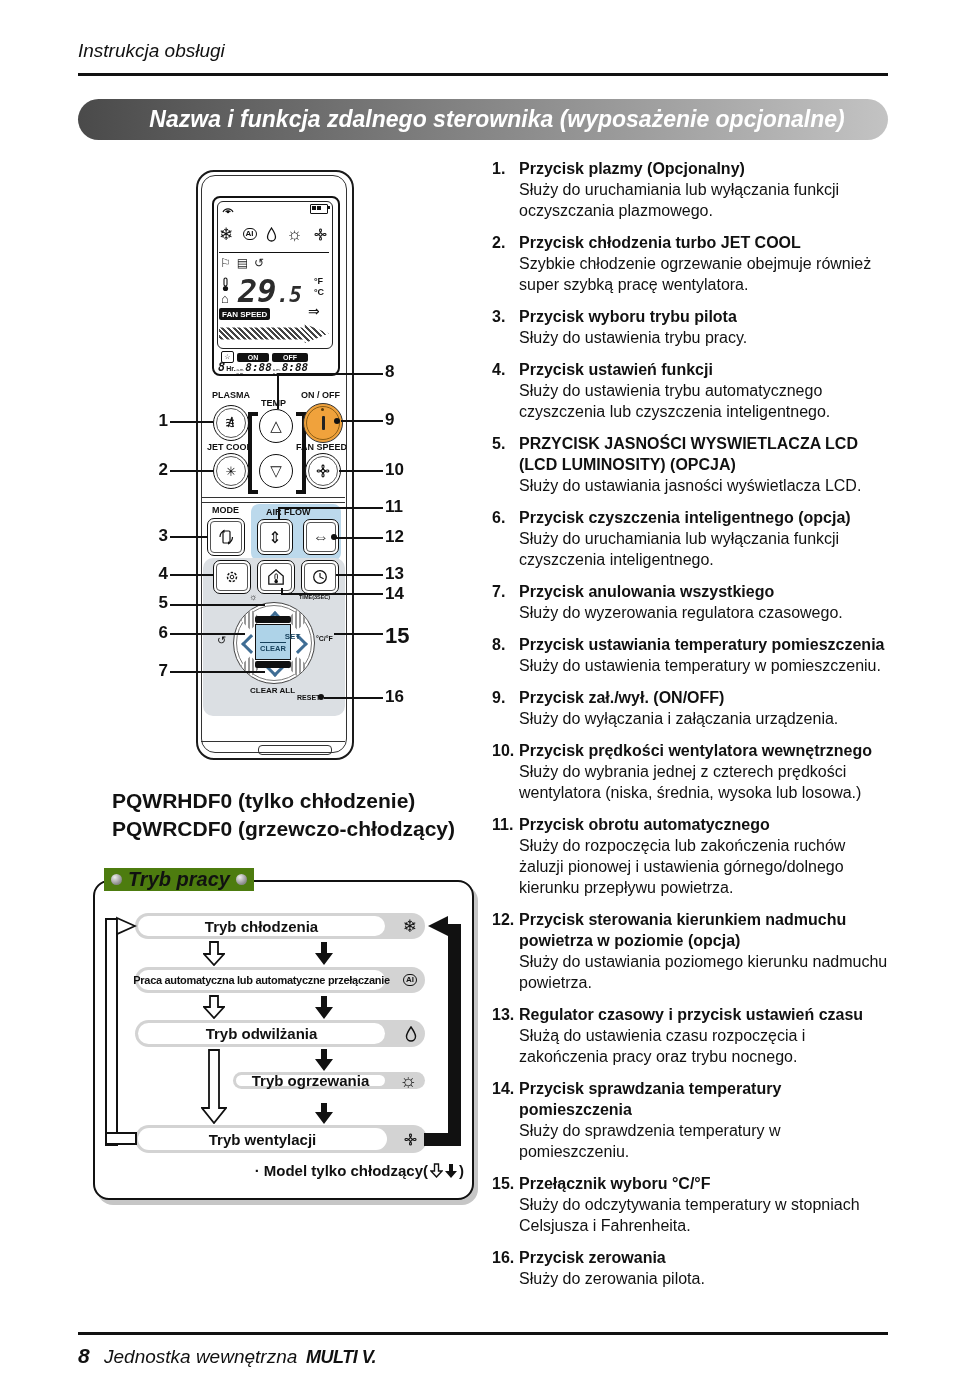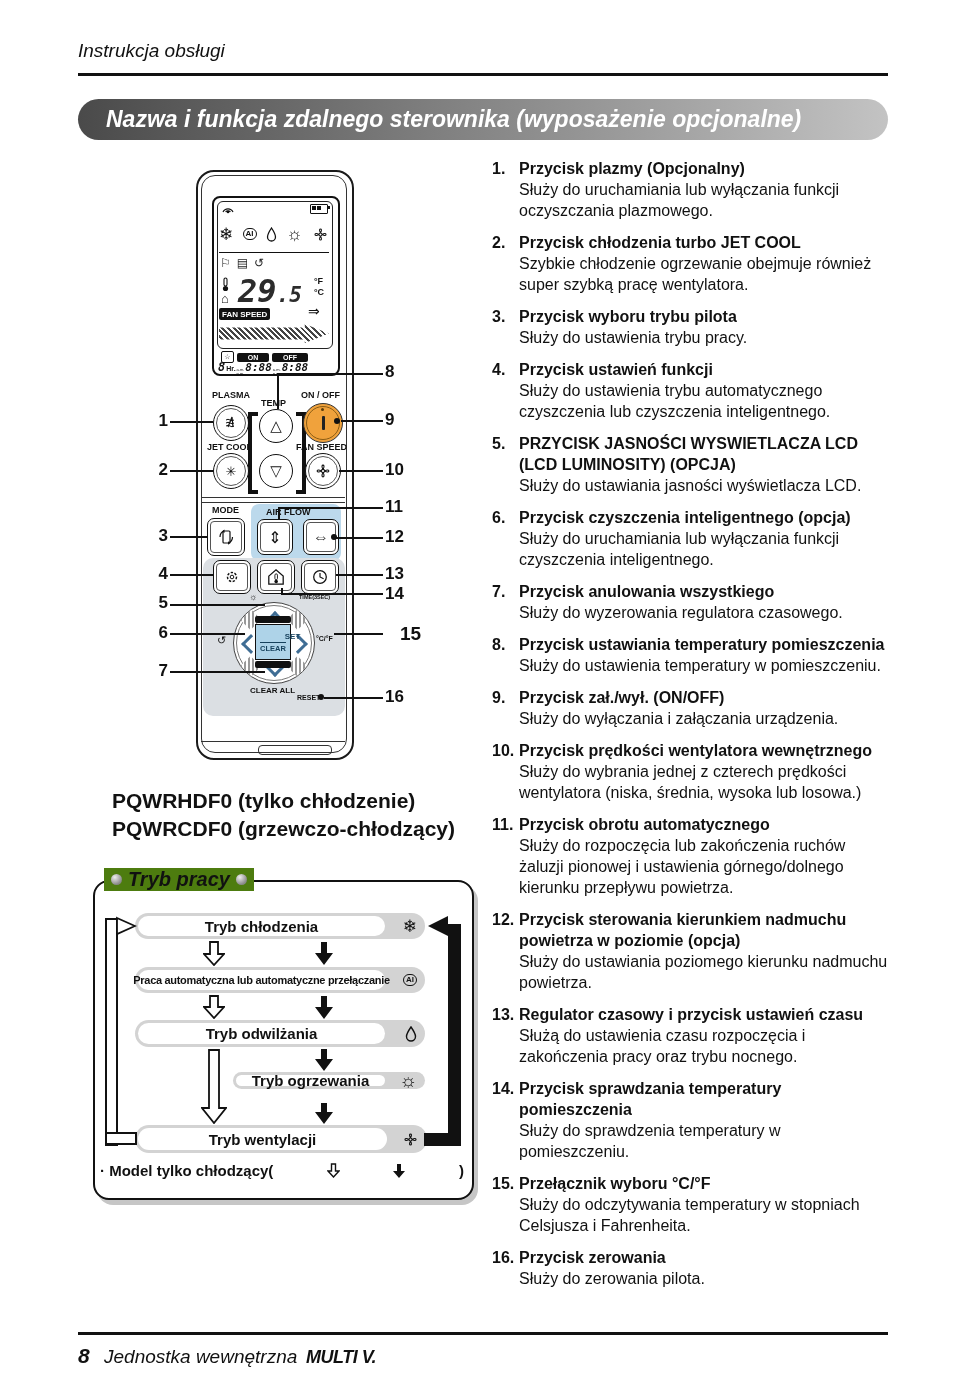--- a/index.html
+++ b/index.html
@@ -6,21 +6,21 @@
   .page{position:relative;width:954px;height:1400px;background:#fff;
         font-family:"Liberation Sans", sans-serif;color:#111;overflow:hidden;}
   .abs{position:absolute;}
   .hline{position:absolute;background:#111;height:2px;}
   .vline{position:absolute;background:#111;width:2px;}
   .dot{position:absolute;width:6px;height:6px;border-radius:50%;background:#111;}
 
   
   .doc-header{font-style:italic;font-size:19px;}
   .banner{border-radius:21px;background:linear-gradient(90deg,#4a4a4a 0%,#8c8c8c 55%,#c3c3c3 100%);
-          color:#fff;font-weight:bold;font-style:italic;font-size:23px;line-height:41px;padding-left:28px;box-sizing:border-box;}
+          color:#fff;font-weight:bold;font-style:italic;font-size:23px;line-height:41px;padding-left:28px;box-sizing:border-box;text-align:center;}
   .footer-num{font-size:21px;font-weight:bold;font-style:italic;}
   .footer-txt{font-size:19px;font-style:italic;}
   .footer-logo{font-size:18px;font-weight:900;font-style:italic;letter-spacing:-0.5px;}
 
   
   .fn-list{width:402px;font-size:16px;line-height:21px;}
   .fn-item{display:flex;margin-bottom:11px;}
   .fn-num{width:27px;font-weight:bold;flex:none;}
   .fn-title{font-weight:bold;}
 
@@ -46,21 +46,21 @@
   .flow-box{border:2.5px solid #111;border-radius:16px;background:#fff;box-shadow:4px 5px 0 #c6c6c6;}
   .flow-title{display:flex;align-items:center;gap:6px;background:#4d7c0f;padding:0 7px;
               font-size:20px;font-weight:bold;font-style:italic;}
   .ball{width:11px;height:11px;border-radius:50%;background:radial-gradient(circle at 35% 30%,#eee,#888 70%);flex:none;}
   .pill{position:absolute;background:#d3d3d3;border-radius:14px;}
   .pill .pill-label{position:absolute;left:3px;top:3px;right:40px;bottom:3px;background:#fff;border-radius:11px;
                     display:flex;align-items:center;justify-content:center;font-weight:bold;font-size:15px;white-space:nowrap;}
   .pill .pill-icon{position:absolute;right:8px;top:0;bottom:0;display:flex;align-items:center;font-size:17px;}
   .loop-white{position:absolute;background:#fff;border:2px solid #111;box-sizing:border-box;}
   .loop-black{position:absolute;background:#111;}
-  .note{display:flex;align-items:center;justify-content:space-between;font-size:15px;font-weight:bold;gap:2px;}
+  .note{display:flex;align-items:center;justify-content:flex-end;font-size:15px;font-weight:bold;gap:2px;}
 </style>
 </head>
 <body>
 
 <div class="page">
 
   <div class="abs doc-header" style="left:78px;top:40px;">Instrukcja obsługi</div>
   <div class="abs" style="left:78px;top:73px;width:810px;height:3px;background:#111;"></div>
 
   <div class="abs banner" style="left:78px;top:99px;width:810px;height:41px;">Nazwa i funkcja zdalnego sterownika (wyposażenie opcjonalne)</div>
@@ -274,21 +274,21 @@
     <span class="abs" style="left:140px;top:623px;width:28px;text-align:right;font-size:17px;font-weight:bold;">6</span>
     <span class="abs" style="left:140px;top:661px;width:28px;text-align:right;font-size:17px;font-weight:bold;">7</span>
 
     <span class="abs" style="left:385px;top:362px;font-size:17px;font-weight:bold;">8</span>
     <span class="abs" style="left:385px;top:410px;font-size:17px;font-weight:bold;">9</span>
     <span class="abs" style="left:385px;top:460px;font-size:17px;font-weight:bold;">10</span>
     <span class="abs" style="left:385px;top:497px;font-size:17px;font-weight:bold;">11</span>
     <span class="abs" style="left:385px;top:527px;font-size:17px;font-weight:bold;">12</span>
     <span class="abs" style="left:385px;top:564px;font-size:17px;font-weight:bold;">13</span>
     <span class="abs" style="left:385px;top:584px;font-size:17px;font-weight:bold;">14</span>
-    <span class="abs" style="left:400px;top:623px;font-size:19px;font-weight:bold;">15</span>
+    <span class="abs" style="left:385px;top:623px;font-size:22px;font-weight:bold;">15</span>
     <span class="abs" style="left:385px;top:687px;font-size:17px;font-weight:bold;">16</span>
 
     <div class="hline" style="left:170px;top:421px;width:43px;"></div>
     <div class="hline" style="left:170px;top:470px;width:43px;"></div>
     <div class="hline" style="left:170px;top:536px;width:37px;"></div>
     <div class="hline" style="left:170px;top:574px;width:43px;"></div>
     <div class="hline" style="left:170px;top:604px;width:95px;"></div>
     <div class="hline" style="left:170px;top:633px;width:75px;"></div>
     <div class="hline" style="left:170px;top:671px;width:95px;"></div>
 

